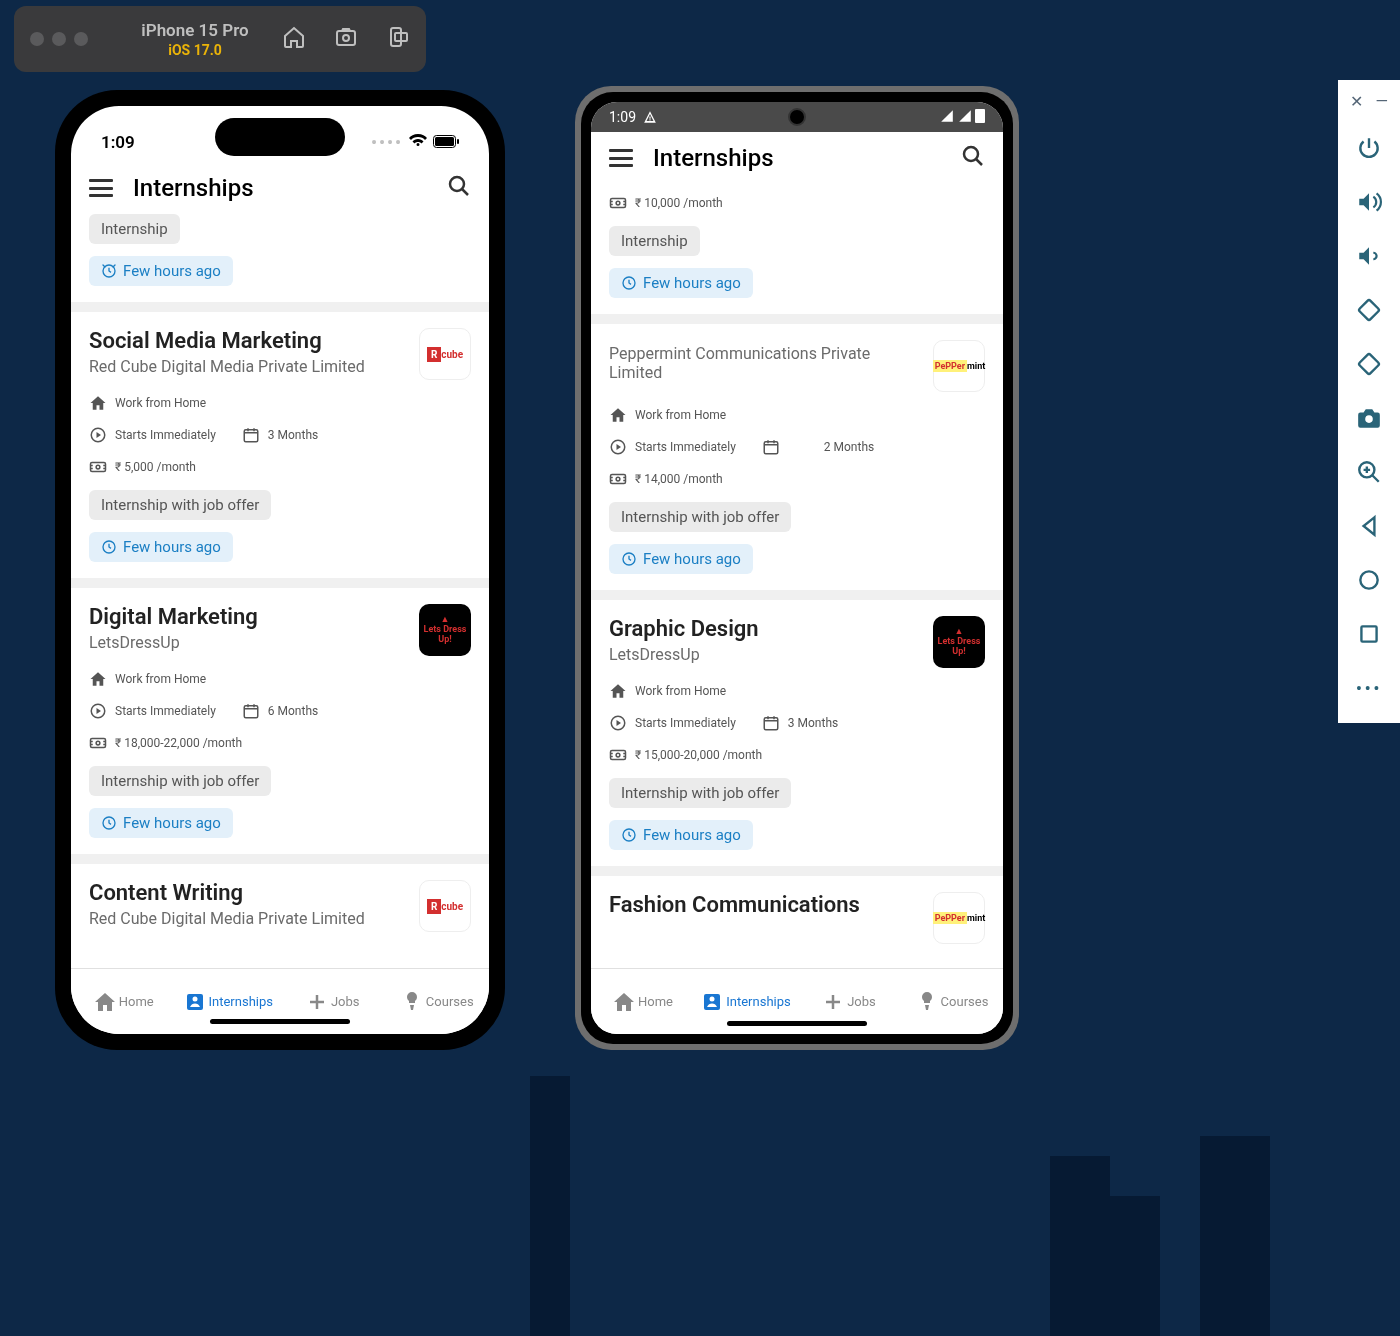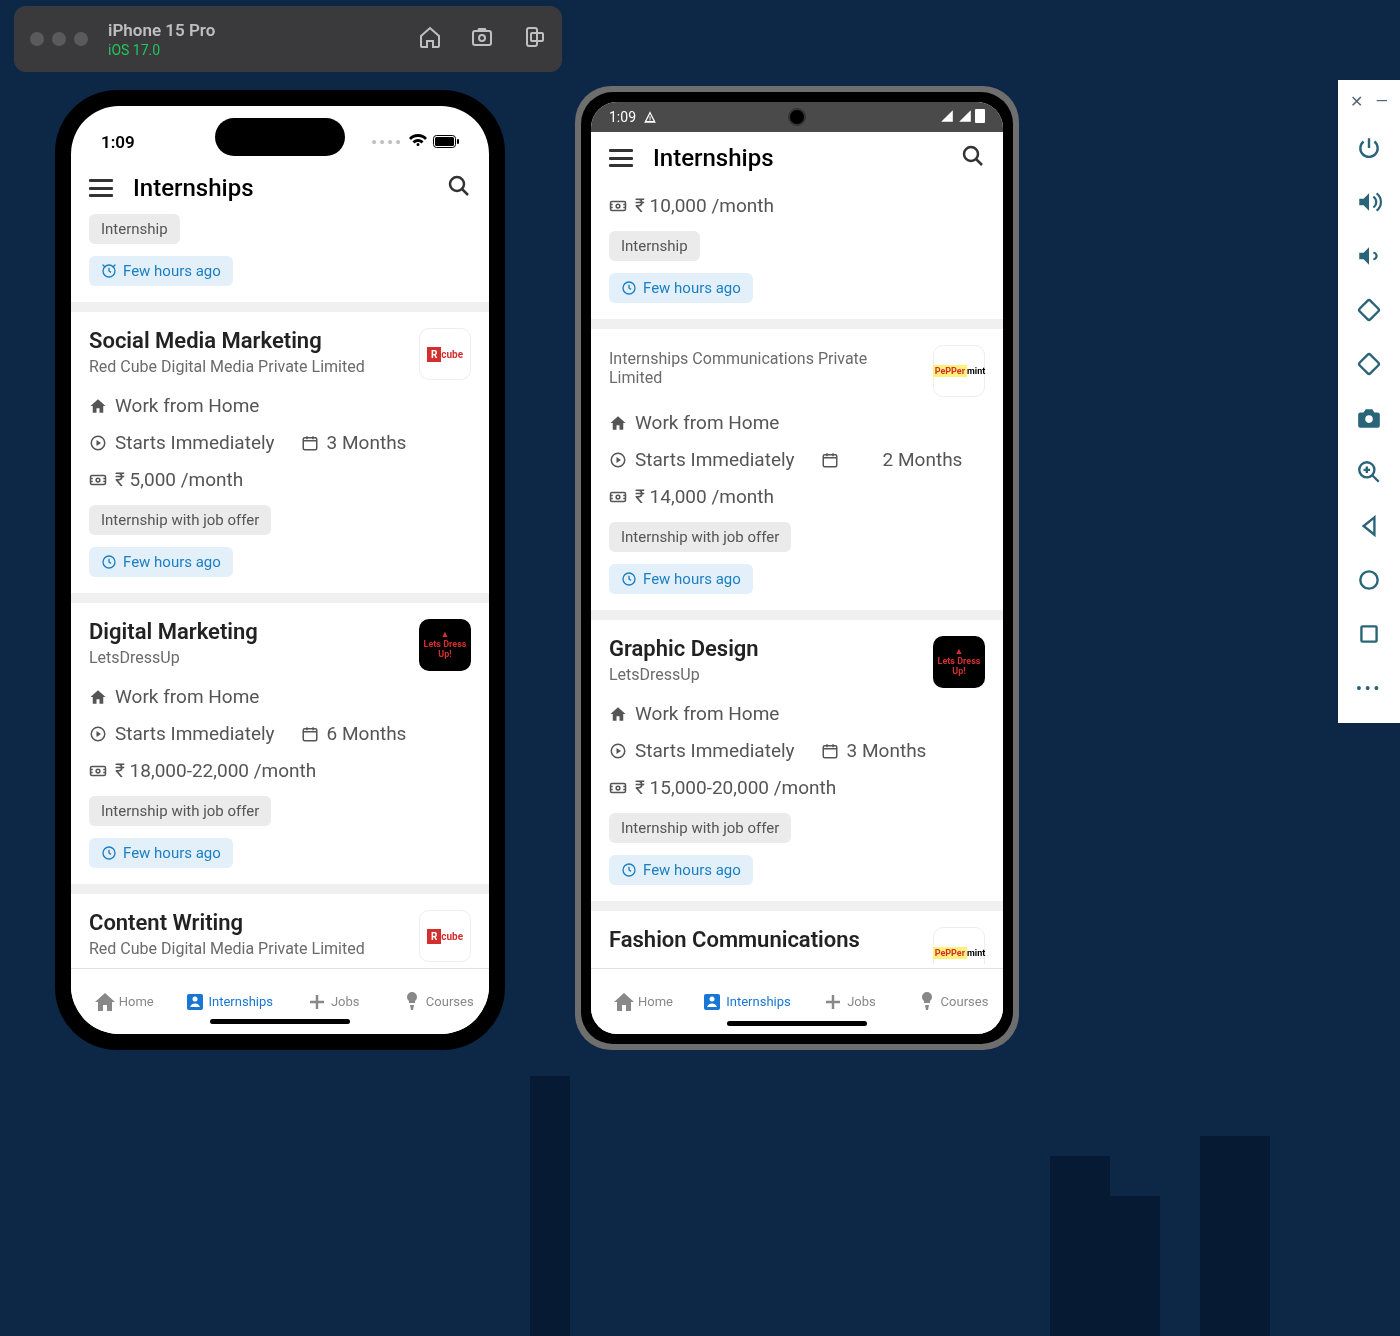--- a/index.html
+++ b/index.html
@@ -7,26 +7,26 @@
 
 
 .skyline { position: absolute; bottom: 0; left: 0; right: 0; height: 300px; }
 .skyline div { position: absolute; bottom: 0; background: #061a33; }
 .b1 { left: 530px; width: 40px; height: 260px; }
 .b2 { left: 1050px; width: 60px; height: 180px; }
 .b3 { left: 1110px; width: 50px; height: 140px; }
 .b4 { left: 1200px; width: 70px; height: 200px; }
 
 
-.ios-titlebar { position: absolute; top: 6px; left: 14px; width: 548px; height: 66px; background: #3a3a3c; border-radius: 12px; display: flex; align-items: center; padding: 0 16px; color: #bfbfbf; }
+.ios-titlebar { position: absolute; top: 6px; left: 14px; width: 412px; height: 66px; background: #3a3a3c; border-radius: 12px; display: flex; align-items: center; padding: 0 16px; color: #bfbfbf; text-align: center; }
 .traffic-lights { display: flex; gap: 8px; margin-right: 20px; }
 .traffic-lights span { width: 14px; height: 14px; border-radius: 50%; background: #5a5a5c; }
 .ios-title { flex: 1; line-height: 1.3; }
 .ios-title .dev { font-size: 17px; font-weight: 600; }
-.ios-title .ver { font-size: 14px; color: #22c55e; }
+.ios-title .ver { font-size: 14px; color: #eab308; font-weight: bold; }
 .ios-icons { display: flex; gap: 28px; font-size: 20px; }
 
 
 .iphone { position: absolute; top: 90px; left: 55px; width: 450px; height: 960px; background: #000; border-radius: 62px; padding: 16px; }
 .iphone-screen { width: 100%; height: 100%; background: #fff; border-radius: 48px; overflow: hidden; position: relative; }
 .notch { position: absolute; top: 12px; left: 50%; transform: translateX(-50%); width: 130px; height: 38px; background: #000; border-radius: 20px; z-index: 10; }
 .ios-status { display: flex; justify-content: space-between; align-items: center; padding: 16px 30px 0; height: 56px; font-size: 17px; font-weight: 600; }
 .ios-status-right { display: flex; align-items: center; gap: 6px; }
 .ios-dots { color: #c0c0c0; letter-spacing: 2px; }
 
@@ -51,21 +51,21 @@
 .card { background: #fff; padding: 16px 18px; border-bottom: 10px solid #f0f0f0; }
 .card-head { display: flex; justify-content: space-between; align-items: flex-start; gap: 10px; }
 .card-title { font-size: 22px; font-weight: 600; color: #222; }
 .card-company { font-size: 16px; color: #6b6b6b; margin-top: 4px; }
 .logo-box { width: 52px; height: 52px; border-radius: 10px; display: flex; align-items: center; justify-content: center; font-size: 10px; font-weight: bold; flex-shrink: 0; }
 .logo-redcube { background: #fff; color: #d32f2f; border: 1px solid #eee; }
 .logo-redcube .rc1 { background: #d32f2f; color: #fff; padding: 2px 4px; }
 .logo-ldu { background: #000; color: #d32f2f; font-size: 9px; text-align: center; line-height: 1.1; }
 .logo-pepper { background: #fff; border: 1px solid #eee; font-size: 9px; }
 .logo-pepper span { background: #fff17a; color: #d32f2f; padding: 1px 2px; }
-.info-row { display: flex; align-items: center; gap: 10px; margin-top: 14px; color: #555; font-size: 19px; }
+.info-row { display: flex; align-items: center; gap: 10px; margin-top: 14px; color: #555; font-size: 12px; }
 .info-row .pair { display: flex; align-items: center; gap: 8px; }
 .info-row svg { width: 18px; height: 18px; flex-shrink: 0; }
 .tag { display: inline-block; background: #ebebeb; color: #555; padding: 6px 12px; border-radius: 6px; font-size: 15px; margin-top: 14px; }
 .posted { display: inline-flex; align-items: center; gap: 6px; background: #e3f0fa; color: #1b7fc4; padding: 6px 12px; border-radius: 6px; font-size: 15px; margin-top: 12px; }
 .posted svg { width: 16px; height: 16px; }
 
 
 .bottom-nav { position: absolute; bottom: 0; left: 0; right: 0; height: 66px; background: #fff; border-top: 1px solid #e0e0e0; display: flex; z-index: 4; }
 .nav-item { flex: 1; display: flex; align-items: center; justify-content: center; gap: 2px; color: #888; font-size: 13px; }
 .nav-item.active { color: #1976d2; }
@@ -364,21 +364,21 @@
                 <path d="M12 7v5l3 2"></path>
               </svg>
             <span>Few hours ago</span>
           </div>
         </div>
 
         <div id="android-cards-container">
             <div class="card">
     <div class="card-head">
       <div>
-        <div class="card-company">Internships Communications Private Limited</div>
+        <div class="card-company">Peppermint Communications Private Limited</div>
       </div>
       <div class="logo-box logo-pepper"><span>PePPer</span>mint</div>
     </div>
     <div class="info-row">
       <div class="pair">
         <svg viewBox="0 0 24 24" fill="#555">
                     <path d="M12 3l10 9h-3v9h-5v-6h-4v6H5v-9H2l10-9z"></path>
                   </svg>
         <span>Work from Home</span>
       </div>

